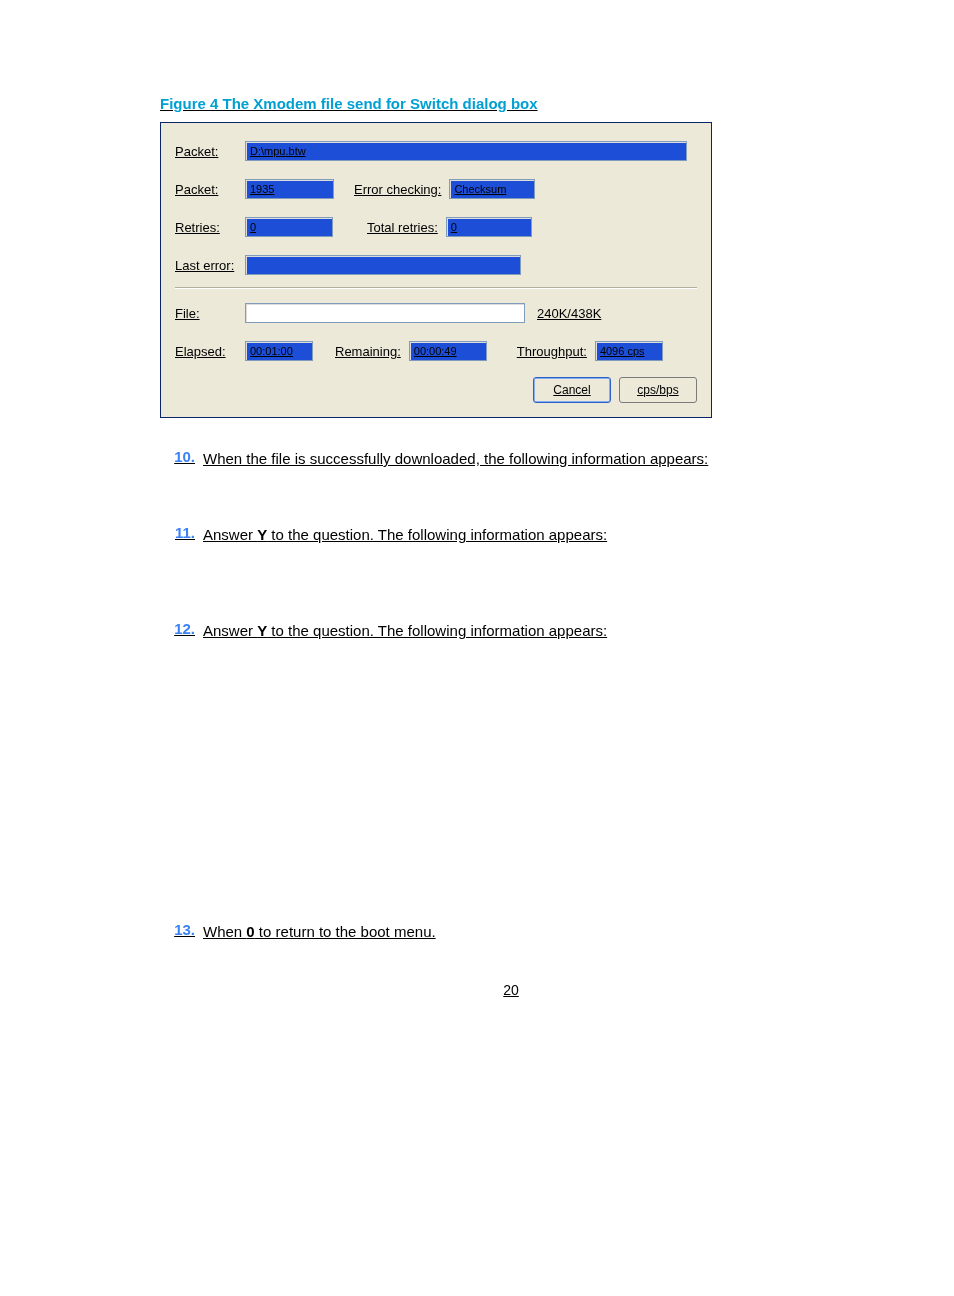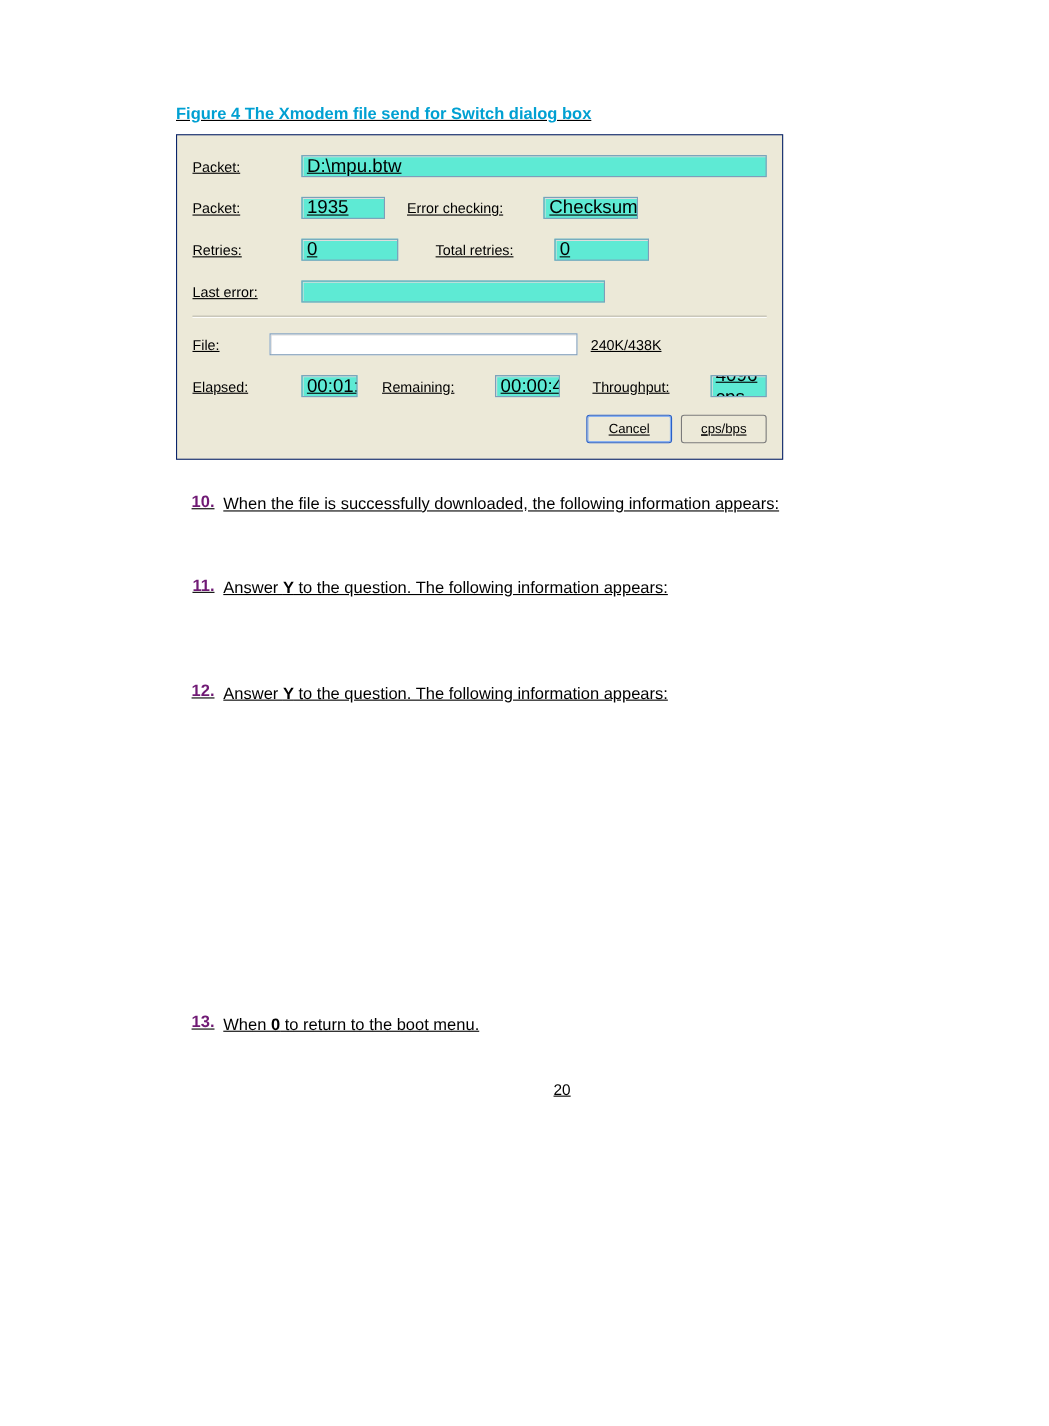--- a/index.html
+++ b/index.html
@@ -51,32 +51,31 @@
   .row.last-before-hr { margin-bottom: 12px; }
   .dlabel {
     width: 70px;
     flex: none;
   }
   .dlabel-inline {
     margin-left: 20px;
     margin-right: 8px;
   }
   .sunken {
-    background: #5eead4;
+    background: #1d4ed8;
     border: 1px solid #7f9db9;
     box-shadow: inset 1px 1px 0 #dcdcdc;
     height: 20px;
     box-sizing: border-box;
     padding: 2px 4px;
     font-family: Tahoma, Arial, sans-serif;
-    font-size: 17px;
+    font-size: 11px;
     display: flex;
     align-items: center;
     overflow: hidden;
-    margin-left: 29px;
   }
   .hr {
     border: none;
     border-top: 1px solid #b0aea0;
     border-bottom: 1px solid #fff;
     margin: 0 0 14px 0;
   }
   .progress {
     background: #fff;
     border: 1px solid #7f9db9;
@@ -110,21 +109,21 @@
     border: 1px solid #2a60c8;
     box-shadow: 0 0 0 1px #88b0f0 inset;
   }
   .underline-c { text-decoration: underline; }
   .step {
     display: flex;
     margin-top: 30px;
     margin-bottom: 30px;
   }
   .step-num {
-    color: #701a75;
+    color: #3b82f6;
     font-weight: bold;
     width: 35px;
     flex: none;
     text-align: right;
     margin-right: 8px;
   }
   .step-text {
     flex: 1;
     line-height: 1.4;
   }
@@ -144,21 +143,21 @@
   <div class="dialog">
     <div class="dialog-body">
 
       <div class="row">
         <div class="dlabel">Packet:</div>
         <div class="sunken" style="width:442px">D:\mpu.btw</div>
       </div>
 
       <div class="row">
         <div class="dlabel">Packet:</div>
-        <div class="sunken" style="width:76px">1935</div>
+        <div class="sunken" style="width:89px">1935</div>
         <div class="dlabel-inline">Error checking:</div>
         <div class="sunken" style="width:86px">Checksum</div>
       </div>
 
       <div class="row">
         <div class="dlabel">Retries:</div>
         <div class="sunken" style="width:88px">0</div>
         <div class="dlabel-inline" style="margin-left:34px">Total retries:</div>
         <div class="sunken" style="width:86px">0</div>
       </div>

